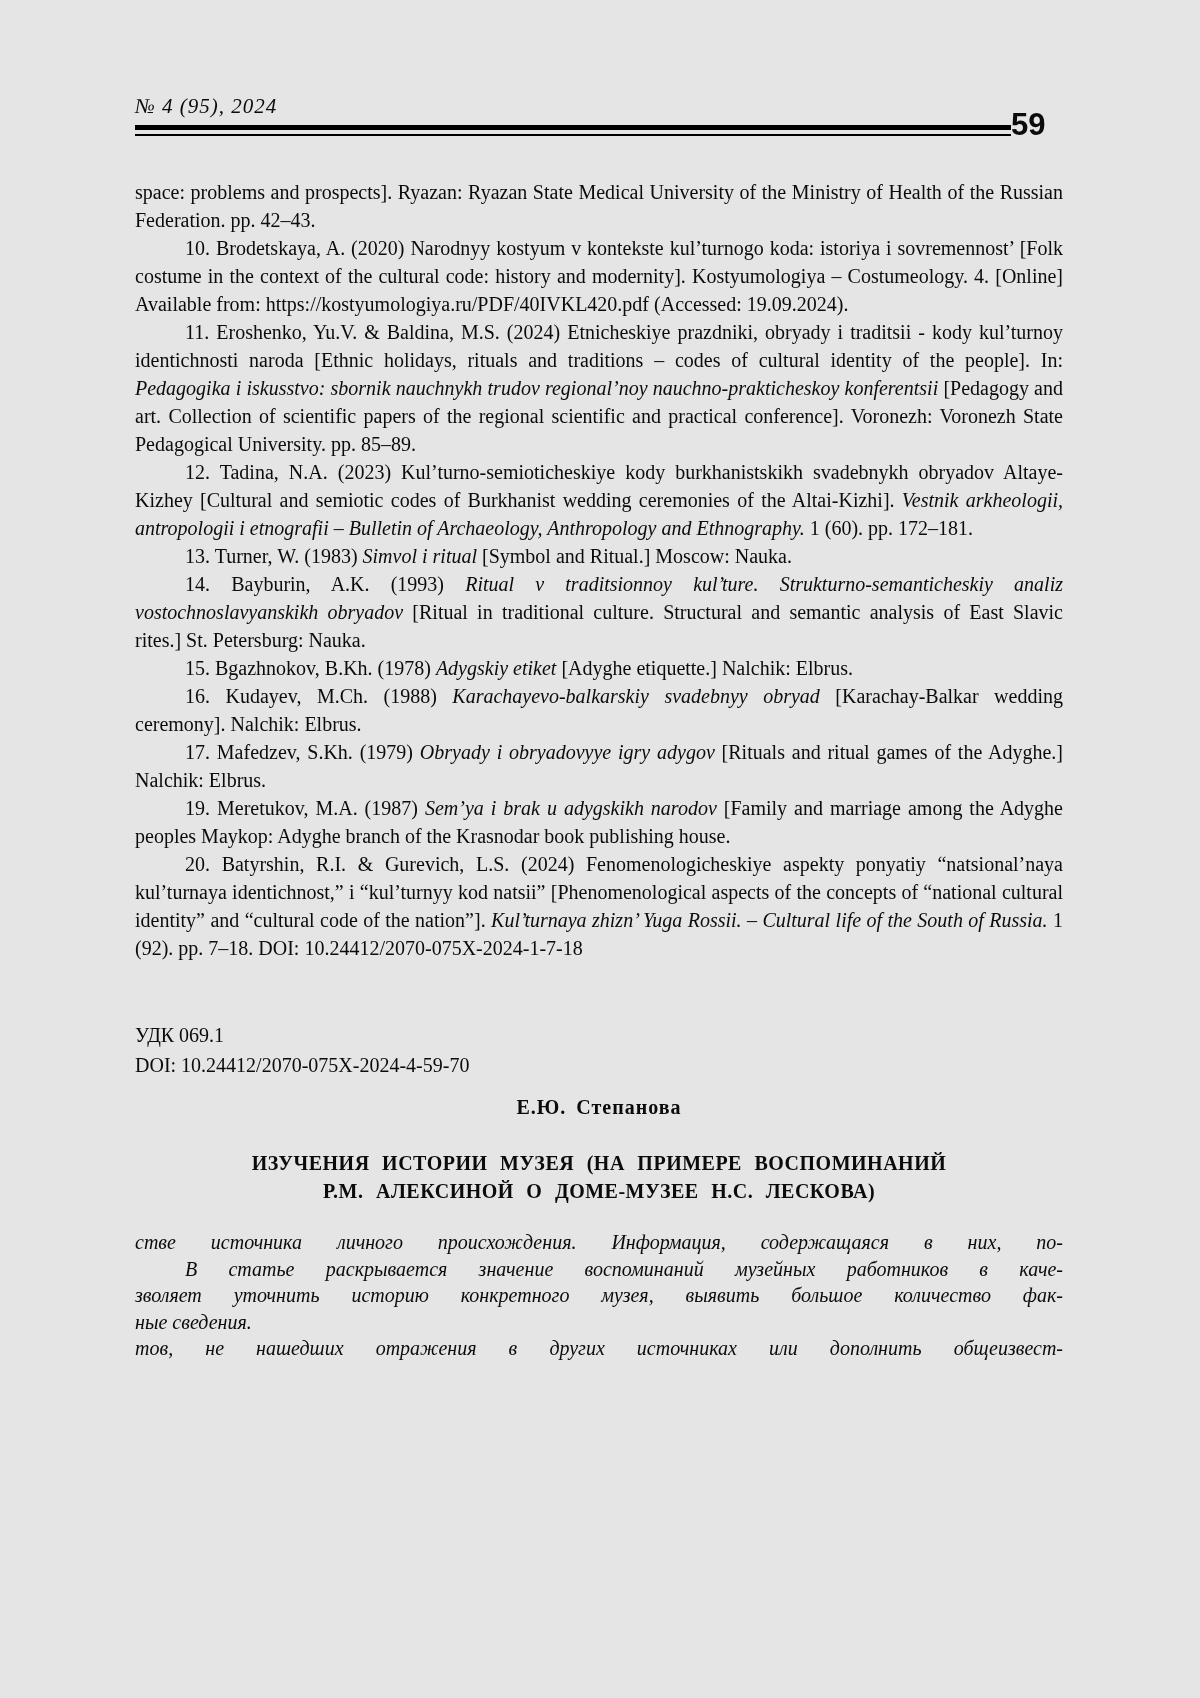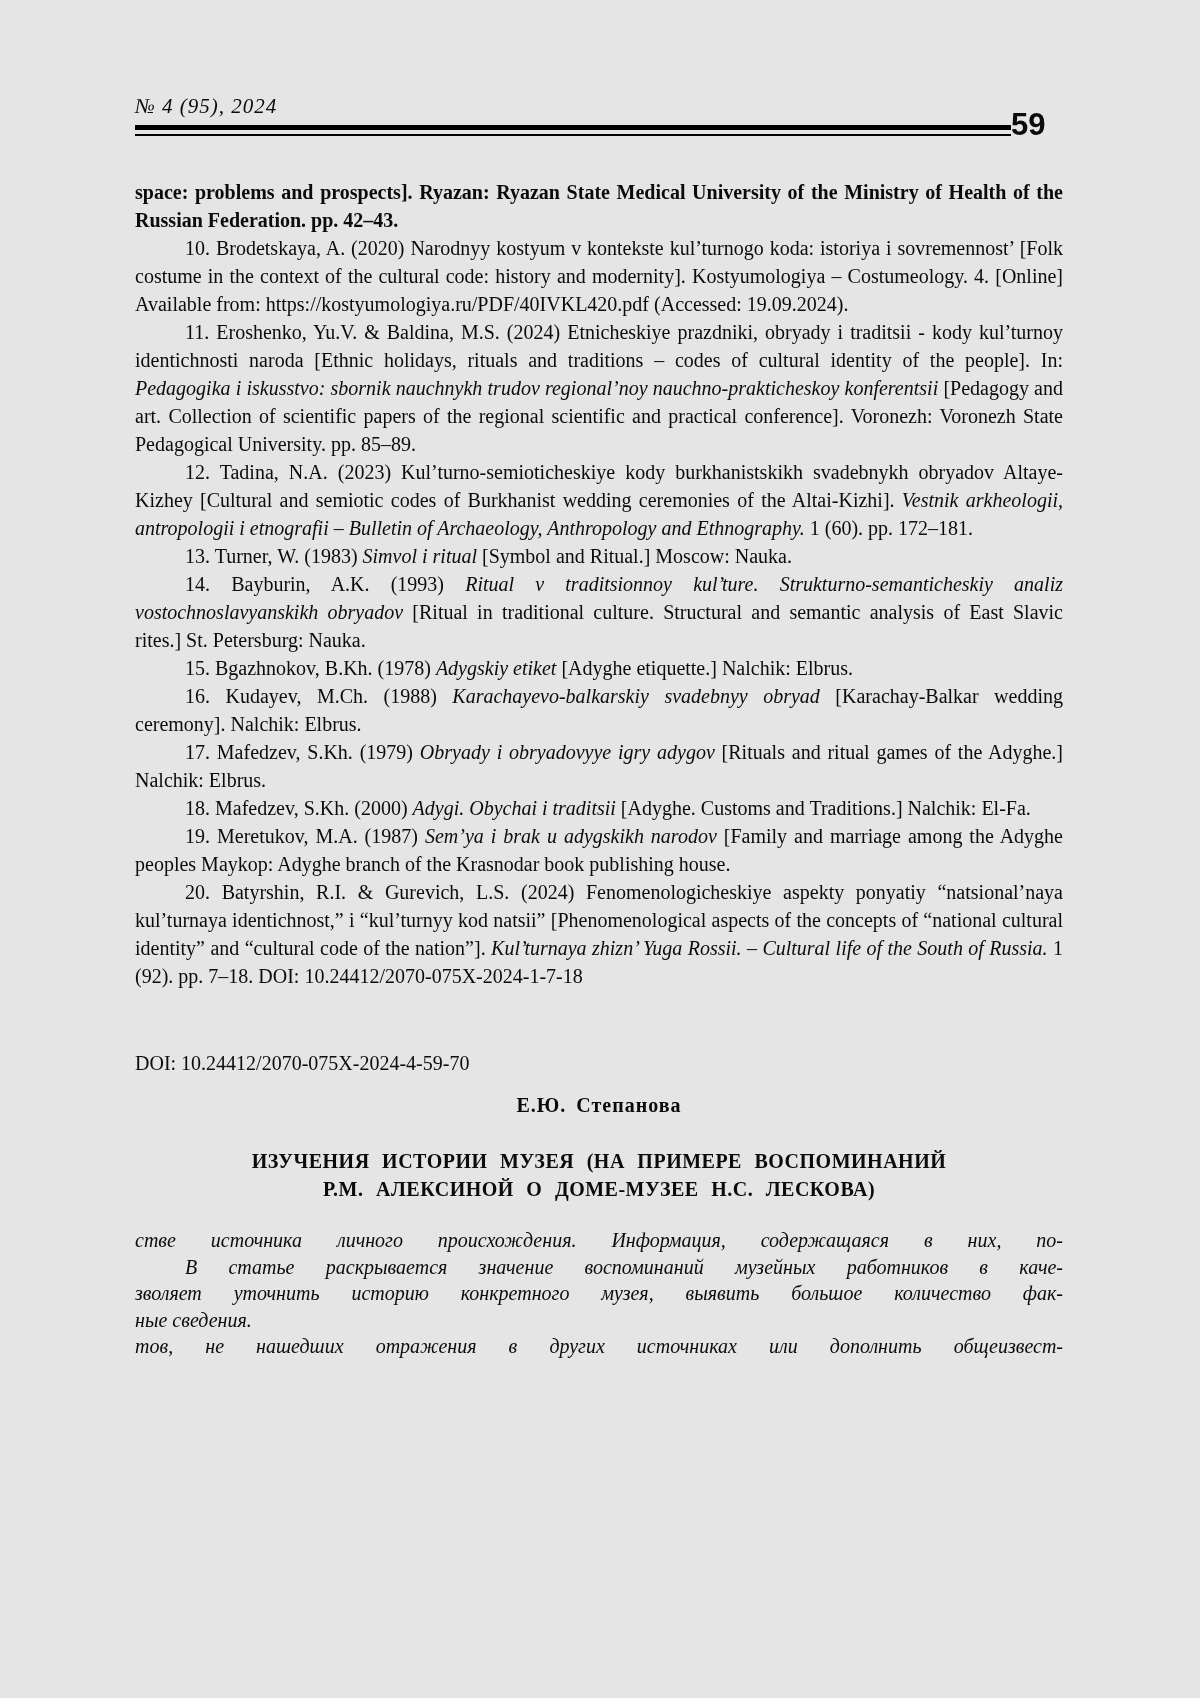--- a/index.html
+++ b/index.html
@@ -52,21 +52,21 @@
     top: 4px;
   }
   
   .references {
     margin-top: 42px;
     font-size: 20px;
     line-height: 28px;
     text-align: justify;
   }
   .ref { text-indent: 50px; }
-  .ref.continued { text-indent: 0; font-weight: bold; }
+  .ref.continued { text-indent: 0; }
   .ref em { font-style: italic; }
   
   .meta {
     margin-top: 58px;
     font-size: 20px;
     line-height: 30px;
   }
   .author {
     margin-top: 16px;
     text-align: center;
@@ -118,26 +118,26 @@
     <div class="references">
         <p class="ref continued"><span>space: problems and prospects]. Ryazan: Ryazan State Medical University of the Ministry of Health of the Russian Federation. pp. 42–43.</span></p>
         <p class="ref"><span>10. Brodetskaya, A. (2020) Narodnyy kostyum v kontekste kul’turnogo koda: istoriya i sovremennost’ [Folk costume in the context of the cultural code: history and modernity]. Kostyumologiya – Costumeology. 4. [Online] Available from: https://kostyumologiya.ru/PDF/40IVKL420.pdf (Accessed: 19.09.2024).</span></p>
         <p class="ref"><span>11. Eroshenko, Yu.V. &amp; Baldina, M.S. (2024) Etnicheskiye prazdniki, obryady i traditsii - kody kul’turnoy identichnosti naroda [Ethnic holidays, rituals and traditions – codes of cultural identity of the people]. In: </span><em>Pedagogika i iskusstvo: sbornik nauchnykh trudov regional’noy nauchno-prakticheskoy konferentsii</em><span> [Pedagogy and art. Collection of scientific papers of the regional scientific and practical conference]. Voronezh: Voronezh State Pedagogical University. pp. 85–89.</span></p>
         <p class="ref"><span>12. Tadina, N.A. (2023) Kul’turno-semioticheskiye kody burkhanistskikh svadebnykh obryadov Altaye-Kizhey [Cultural and semiotic codes of Burkhanist wedding ceremonies of the Altai-Kizhi]. </span><em>Vestnik arkheologii, antropologii i etnografii – Bulletin of Archaeology, Anthropology and Ethnography.</em><span> 1 (60). pp. 172–181.</span></p>
         <p class="ref"><span>13. Turner, W. (1983) </span><em>Simvol i ritual</em><span> [Symbol and Ritual.] Moscow: Nauka.</span></p>
         <p class="ref"><span>14. Bayburin, A.K. (1993) </span><em>Ritual v traditsionnoy kul’ture. Strukturno-semanticheskiy analiz vostochnoslavyanskikh obryadov</em><span> [Ritual in traditional culture. Structural and semantic analysis of East Slavic rites.] St. Petersburg: Nauka.</span></p>
         <p class="ref"><span>15. Bgazhnokov, B.Kh. (1978) </span><em>Adygskiy etiket</em><span> [Adyghe etiquette.] Nalchik: Elbrus.</span></p>
         <p class="ref"><span>16. Kudayev, M.Ch. (1988) </span><em>Karachayevo-balkarskiy svadebnyy obryad</em><span> [Karachay-Balkar wedding ceremony]. Nalchik: Elbrus.</span></p>
         <p class="ref"><span>17. Mafedzev, S.Kh. (1979) </span><em>Obryady i obryadovyye igry adygov</em><span> [Rituals and ritual games of the Adyghe.] Nalchik: Elbrus.</span></p>
-        <p class="ref"><span>18. Mafedzev, S.Kh. (2000) </span><em>Adygi. Obychai i traditsii</em><span> [Adyghe. Customs and Traditions.] Nalchik: El-Fa.</span></p>
         <p class="ref"><span>19. Meretukov, M.A. (1987) </span><em>Sem’ya i brak u adygskikh narodov</em><span> [Family and marriage among the Adyghe peoples Maykop: Adyghe branch of the Krasnodar book publishing house.</span></p>
         <p class="ref"><span>20. Batyrshin, R.I. &amp; Gurevich, L.S. (2024) Fenomenologicheskiye aspekty ponyatiy “natsional’naya kul’turnaya identichnost,” i “kul’turnyy kod natsii” [Phenomenological aspects of the concepts of “national cultural identity” and “cultural code of the nation”]. </span><em>Kul’turnaya zhizn’ Yuga Rossii. – Cultural life of the South of Russia.</em><span> 1 (92). pp. 7–18. DOI: 10.24412/2070-075X-2024-1-7-18</span></p>
       </div>
 
     <div class="meta">
+      <div>УДК 069.1</div>
       <div>DOI: 10.24412/2070-075X-2024-4-59-70</div>
     </div>
 
     <div class="author">Е.Ю. Степанова</div>
 
     <div class="title">
         <div class="title-line">ИЗУЧЕНИЯ ИСТОРИИ МУЗЕЯ (НА ПРИМЕРЕ ВОСПОМИНАНИЙ</div>
         <div class="title-line">Р.М. АЛЕКСИНОЙ О ДОМЕ-МУЗЕЕ Н.С. ЛЕСКОВА)</div>
       </div>
 

